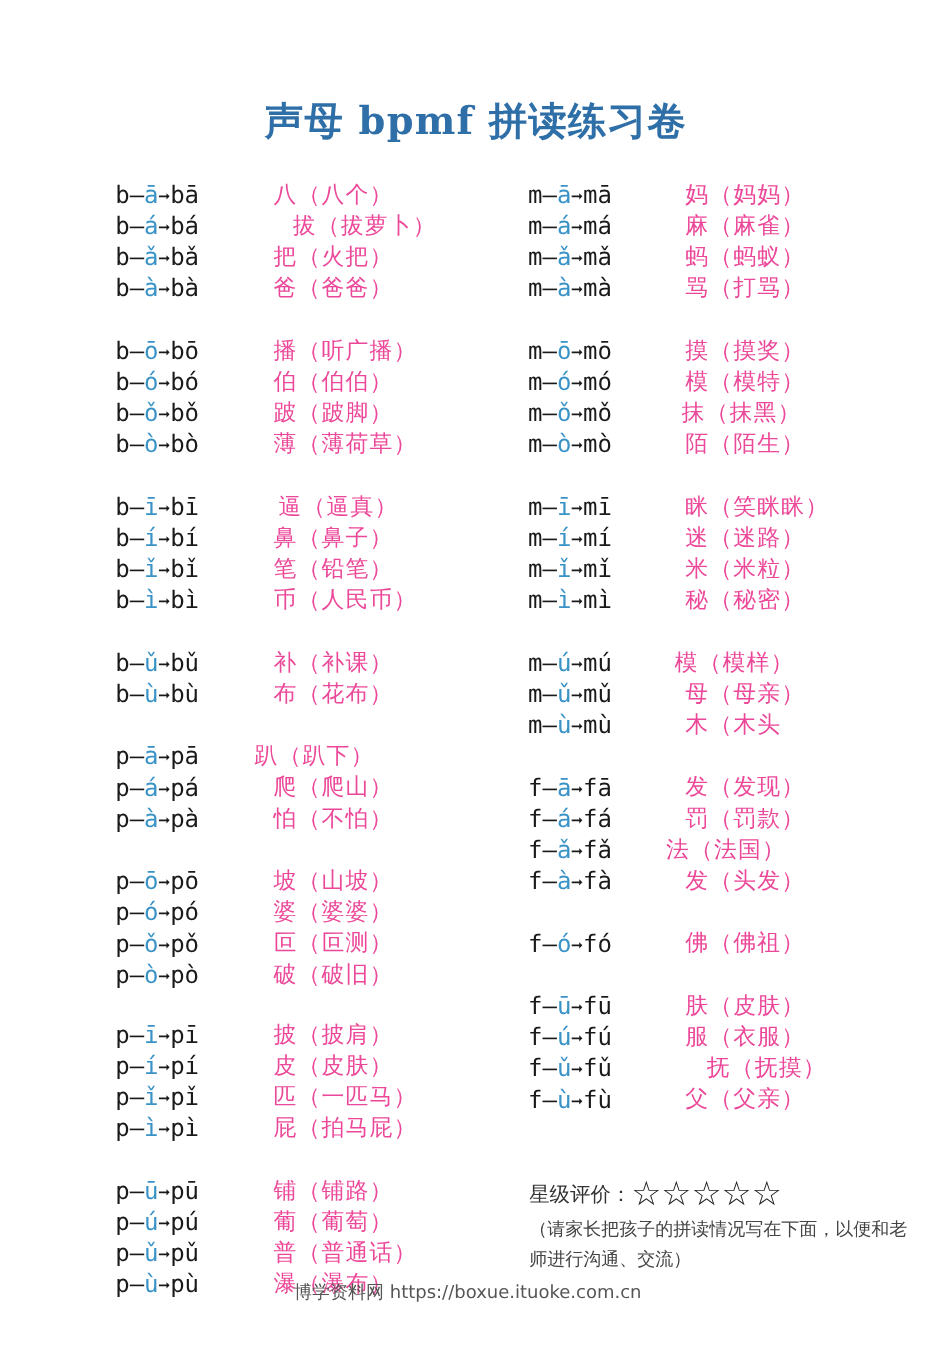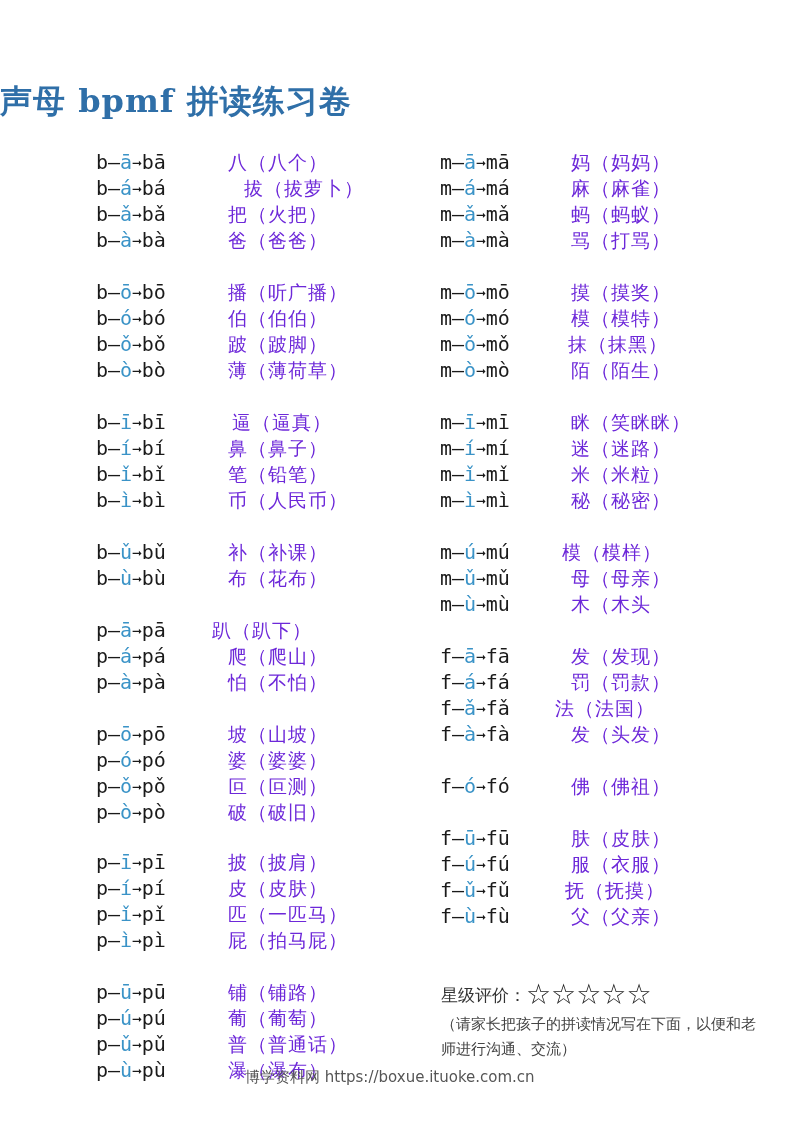--- a/index.html
+++ b/index.html
@@ -1,29 +1,29 @@
 <!DOCTYPE html>
 <html><head>
 <meta charset="utf-8">
 <style>
   html, body { margin:0; padding:0; background:#ffffff; }
   body { width:793px; height:1122px; position:relative; overflow:hidden;
          font-family: "DejaVu Serif", "Liberation Serif", serif; color:#1a1a1a; }
-  .title { position:absolute; left:0; width:793px; top:80px; text-align:left;
+  .title { position:absolute; left:0; width:793px; top:80px; text-align:center;
            font-size:32px; font-weight:bold; color:#2f6fa8;
            font-family: "DejaVu Serif", "Liberation Serif", serif; letter-spacing:1px; }
   .col { position:absolute; top:0; }
   .row { position:absolute; height:26px; line-height:26px; white-space:nowrap; font-size:21px; }
   .py { position:absolute; left:0; top:0; font-family:"DejaVu Sans Mono","Liberation Mono",monospace; font-size:20px; }
   .py .ini { color:#1a1a1a; }
   .py .dash { color:#1a1a1a; }
   .py .vow { color:#3a93c7; }
   .py .arr { color:#1a1a1a; font-size:16px; }
   .py .res { color:#1a1a1a; }
-  .hz { position:absolute; top:0; font-family:"DejaVu Sans","Liberation Sans",sans-serif; font-size:19px; color:#6d28d9; letter-spacing:1px; }
+  .hz { position:absolute; top:0; font-family:"DejaVu Sans","Liberation Sans",sans-serif; font-size:19px; color:#ec4899; letter-spacing:1px; }
   .rating { position:absolute; left:441px; top:978px; font-size:17px; color:#333;
             font-family:"DejaVu Sans","Liberation Sans",sans-serif; }
   .rating .stars { font-size:28px; letter-spacing:0px; vertical-align:-3px; color:#222; }
   .note { position:absolute; left:441px; top:1012px; width:320px; font-size:15px; line-height:25px; color:#444;
           font-family:"DejaVu Sans","Liberation Sans",sans-serif; }
   .watermark { position:absolute; left:245px; top:1068px; font-size:15px; color:#555;
                font-family:"DejaVu Sans","Liberation Sans",sans-serif; }
 </style>
 </head>
 <body>
@@ -232,21 +232,21 @@
     <div class="row" style="top: 825px; left: 440px;">
       <span class="py"><span class="ini">f</span><span class="dash">—</span><span class="vow">ū</span><span class="arr">➞</span><span class="res">fū</span></span>
       <span class="hz" style="left:131px"><span>肤</span><span>（皮肤）</span></span>
     </div>
     <div class="row" style="top: 851px; left: 440px;">
       <span class="py"><span class="ini">f</span><span class="dash">—</span><span class="vow">ú</span><span class="arr">➞</span><span class="res">fú</span></span>
       <span class="hz" style="left:131px"><span>服</span><span>（衣服）</span></span>
     </div>
     <div class="row" style="top: 877px; left: 440px;">
       <span class="py"><span class="ini">f</span><span class="dash">—</span><span class="vow">ǔ</span><span class="arr">➞</span><span class="res">fǔ</span></span>
-      <span class="hz" style="left:125px"><span>抚</span><span>（抚摸）</span></span>
+      <span class="hz" style="left:149px"><span>抚</span><span>（抚摸）</span></span>
     </div>
     <div class="row" style="top: 903px; left: 440px;">
       <span class="py"><span class="ini">f</span><span class="dash">—</span><span class="vow">ù</span><span class="arr">➞</span><span class="res">fù</span></span>
       <span class="hz" style="left:131px"><span>父</span><span>（父亲）</span></span>
     </div>
   </div>
 
 <div class="rating">
   <span>星级评价：</span><span class="stars">☆☆☆☆☆</span>
 </div>

